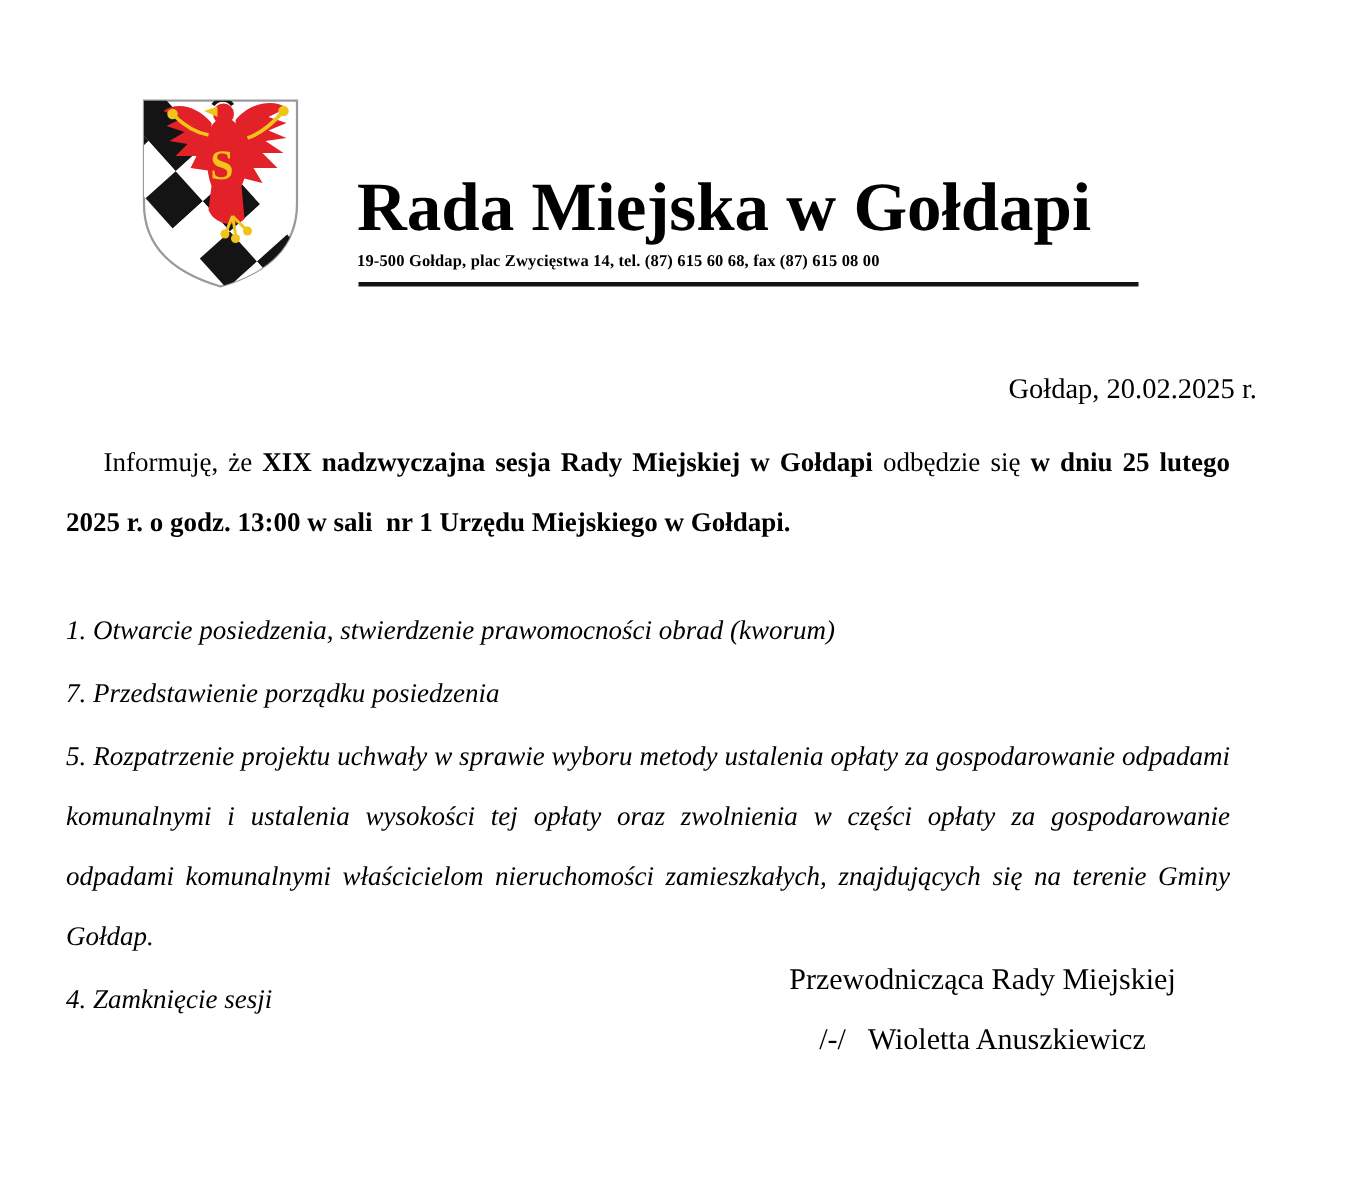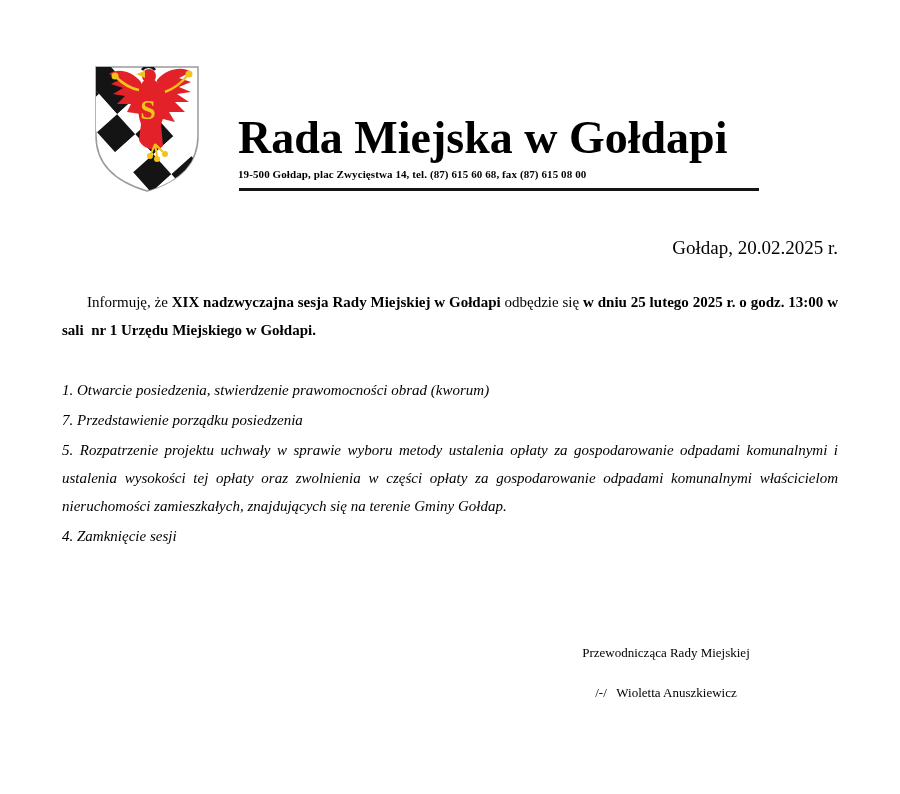--- a/index.html
+++ b/index.html
@@ -42,45 +42,45 @@
   .rule {
     position: absolute;
     left: 239px;
     top: 188px;
     width: 520px;
     height: 3px;
     background: #141414;
   }
   .dateline {
     position: absolute;
-    top: 236px;
+    top: 248px;
     right: 62px;
     font-size: 19px;
     line-height: 24px;
   }
   .content {
     position: absolute;
-    left: 62px;
+    left: 44px;
     top: 288px;
     width: 776px;
-    font-size: 15px;
-    line-height: 28px;
+    font-size: 18px;
+    line-height: 40px;
     text-align: justify;
   }
   .intro { margin: 0 0 32px 0; text-indent: 25px; }
   .intro b { font-weight: 700; }
   .agenda-heading { font-weight: 700; margin: 0; }
   .agenda-item { margin: 2px 0 0 0; font-style: italic; }
   .signature {
     position: absolute;
-    left: 436px;
+    left: 425px;
     top: 639px;
     width: 460px;
     text-align: center;
-    font-size: 13px;
+    font-size: 20px;
     line-height: 28px;
   }
   .sig-role { margin: 0; }
   .sig-name { margin: 12px 0 0 0; text-align: center; }
 </style>
 </head>
 <body>
 
 <div class="page">
 

